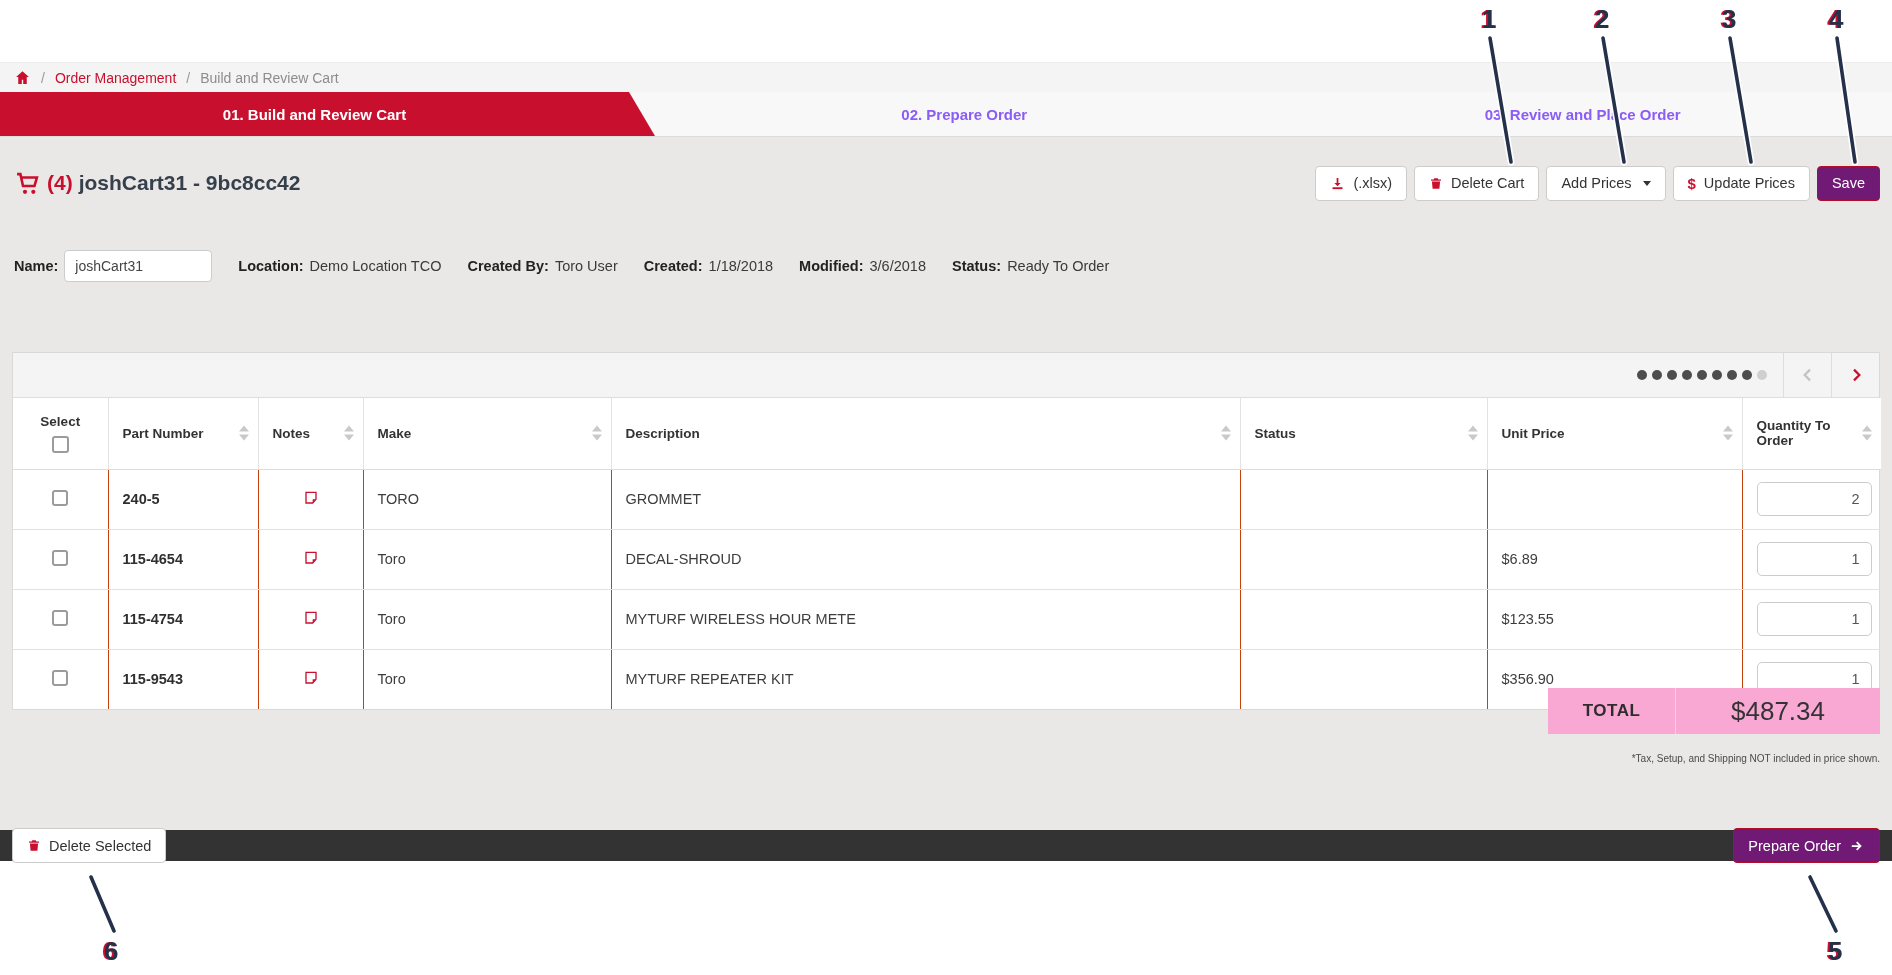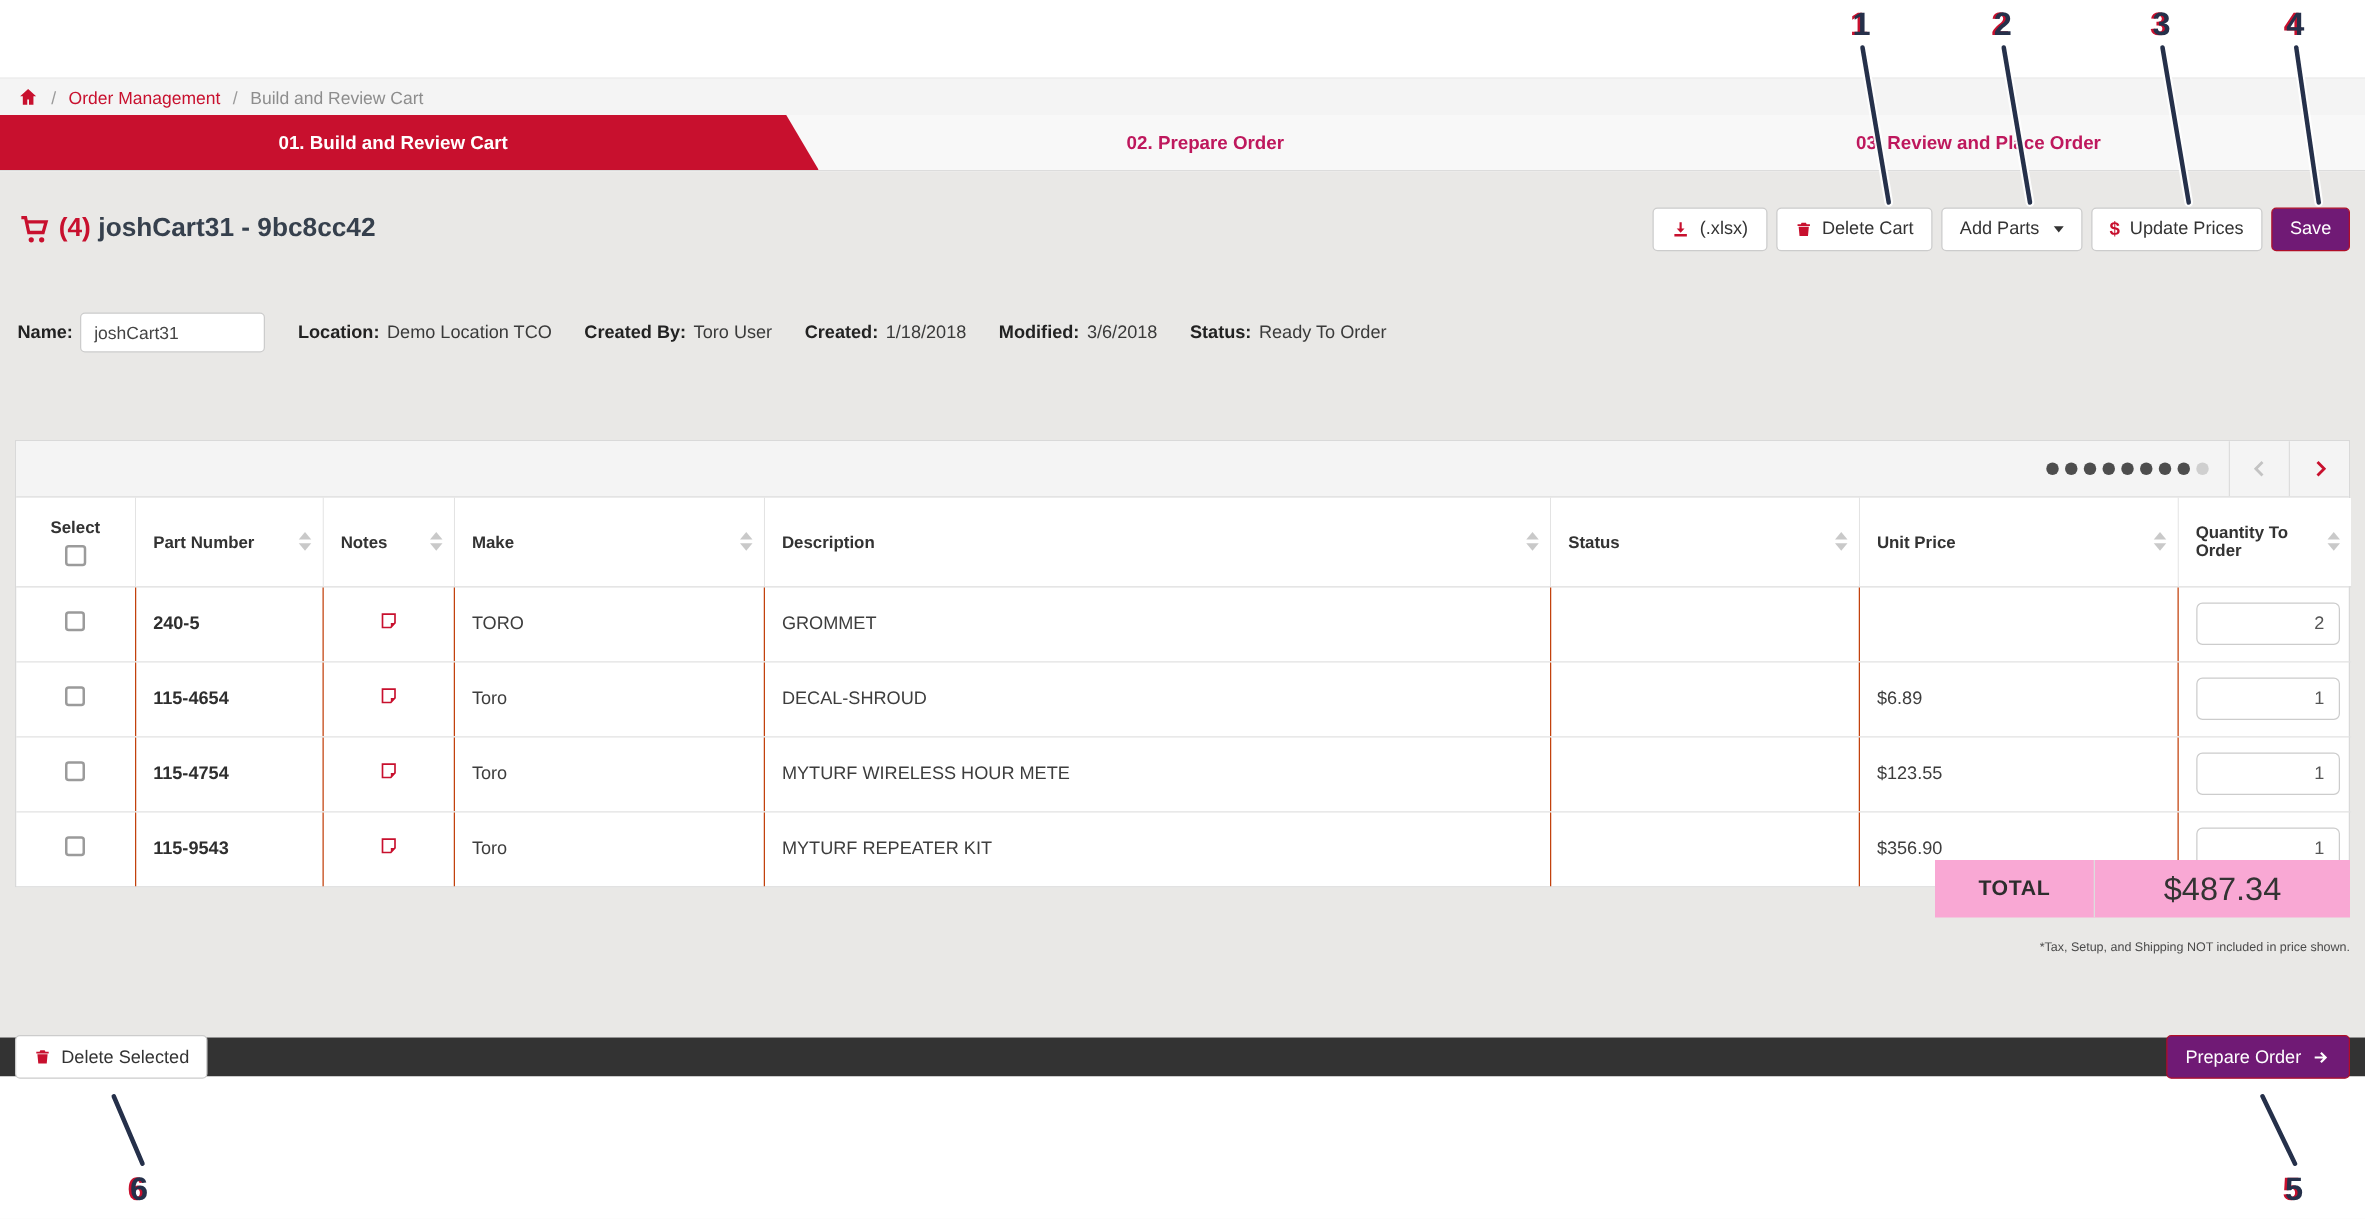--- a/index.html
+++ b/index.html
@@ -32,21 +32,21 @@
     background: #f8f8f8; border-bottom: 1px solid #dcdcdc;
     display: flex; font-size: 15px; font-weight: bold;
   }
   .step-active {
     width: 655px; background: #c8102e; color: #fff;
     display: flex; align-items: center; justify-content: center;
     clip-path: polygon(0 0, calc(100% - 26px) 0, 100% 100%, 0 100%);
     padding-right: 26px;
   }
   .step-inactive {
-    flex: 1; color: #be185d;
+    flex: 1; color: #8b5cf6;
     display: flex; align-items: center; justify-content: center;
   }
 
   
   .content {
     position: absolute; top: 137px; left: 0; width: 100%; height: 693px;
     background: #e9e8e6;
   }
 
   .title-row {
@@ -220,21 +220,21 @@
       </button>
       <button class="btn">
         <span class="icon">
           <svg width="14" height="15" viewBox="0 0 24 24">
               <path d="M9 3h6l1 2h4.5v2.2H3.5V5H8l1-2zM5 8.5h14L17.8 21H6.2L5 8.5z" fill="#c8102e"></path>
             </svg>
         </span>
         <span>Delete Cart</span>
       </button>
       <button class="btn">
-        <span>Add Parts</span>
+        <span>Add Prices</span>
         <span class="caret-down"></span>
       </button>
       <button class="btn">
         <span class="dollar">$</span>
         <span>Update Prices</span>
       </button>
       <button class="btn btn-red">
         <span>Save</span>
       </button>
     </div>

